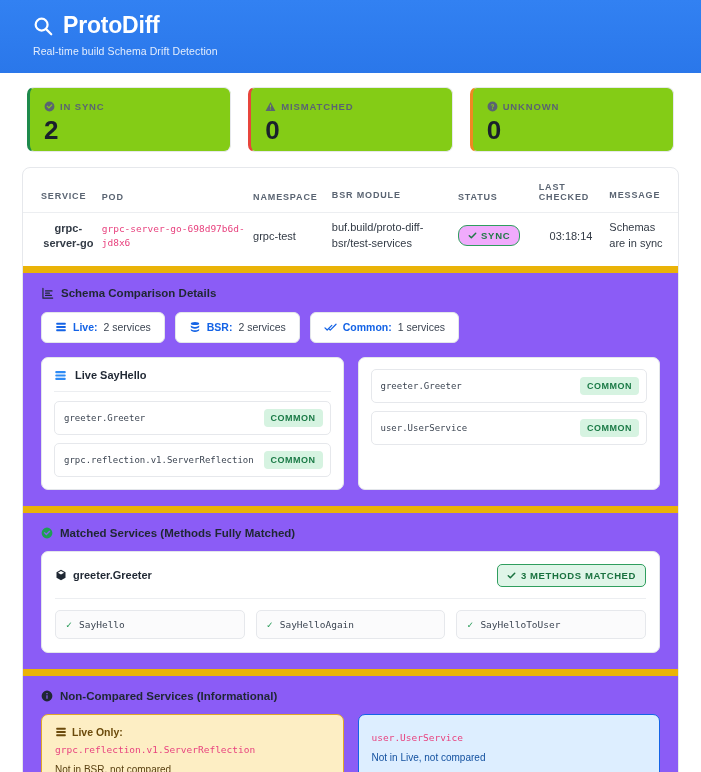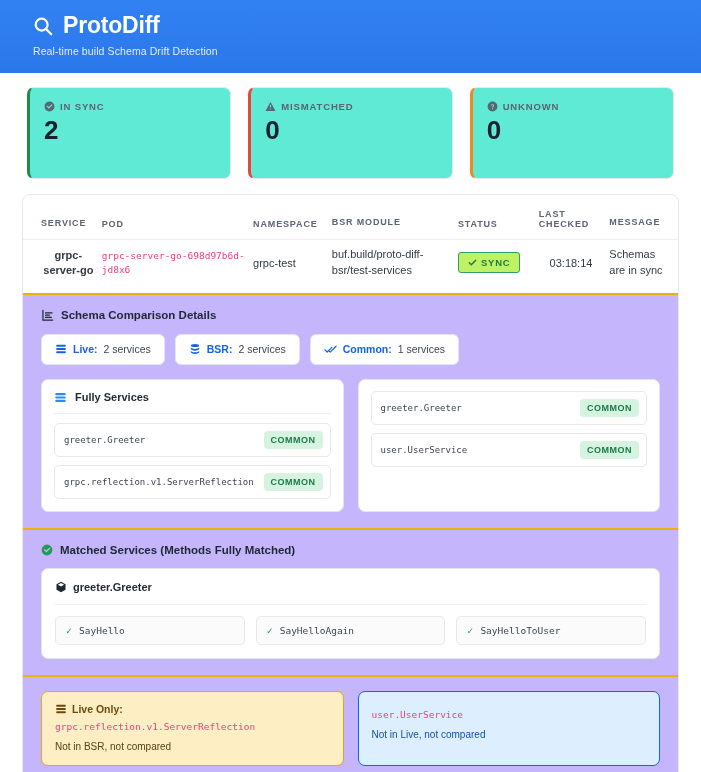--- a/index.html
+++ b/index.html
@@ -37,26 +37,26 @@
   }
 
   
   .stats-row {
     display: flex;
     gap: 17px;
     padding: 14px 27px 0 27px;
   }
   .stat-card {
     flex: 1 1 0;
-    background: #5eead4;
+    background: #84cc16;
     border: 1px solid #e6e8ec;
     border-left-width: 3px;
     border-radius: 7px;
     padding: 13px 22px 14px 14px;
-    height: 92px;
+    height: 65px;
   }
   .stat-card.sync     { border-left-color: #1e8a4c; }
   .stat-card.mismatch { border-left-color: #e8453c; }
   .stat-card.unknown  { border-left-color: #ef8822; }
   .stat-label {
     display: flex; align-items: center; gap: 5px;
     font-size: 9.5px;
     letter-spacing: 0.85px;
     color: #5a6472;
     font-weight: bold;
@@ -113,32 +113,32 @@
     font-size: 9.5px;
     line-height: 1.5;
     display: block;
     word-break: break-all;
     text-decoration: none;
   }
   .badge-sync {
     display: inline-flex; align-items: center; gap: 4px;
     border: 1px solid #2f9e5e;
     color: #1f7a45;
-    background: #bef264;
-    border-radius: 3px;
+    background: #f0abfc;
+    border-radius: 9px;
     font-size: 9.5px;
     font-weight: bold;
     letter-spacing: 0.75px;
     padding: 4px 9px;
   }
 
   
   .section {
-    background: #c4b5fd;
-    border-top: 2px solid #eab308;
+    background: #8b5cf6;
+    border-top: 7px solid #eab308;
     padding: 14px 18px 16px 18px;
   }
   .section-title {
     display: flex; align-items: center; gap: 7px;
     font-size: 11.5px; font-weight: bold; color: #1f2733;
     margin-bottom: 12px;
   }
   .chips { display: flex; gap: 10px; }
   .chip {
     display: flex; align-items: center; gap: 6px;
@@ -384,21 +384,21 @@
 
     <div class="svc-cols">
 
       <div class="svc-col">
         <div class="svc-col-head">
           <svg width="13" height="13" viewBox="0 0 20 20" fill="#2e8bf5">
             <rect x="2" y="3" width="16" height="3.4" rx="1.2"></rect>
             <rect x="2" y="8.3" width="16" height="3.4" rx="1.2"></rect>
             <rect x="2" y="13.6" width="16" height="3.4" rx="1.2"></rect>
           </svg>
-          <span>Fully Services</span>
+          <span>Live SayHello</span>
         </div>
         <div class="svc-item">
           <span class="svc-name">greeter.Greeter</span>
           <span class="tag-common">COMMON</span>
         </div>
         <div class="svc-item">
           <span class="svc-name">grpc.reflection.v1.ServerReflection</span>
           <span class="tag-common">COMMON</span>
         </div>
       </div>
@@ -426,39 +426,51 @@
     </div>
 
     <div class="matched-card">
       <div class="matched-head">
         <div class="matched-svc">
           <svg width="12" height="12" viewBox="0 0 20 20" fill="#1f2733">
             <path d="M10 1.3l7.5 4v9.4l-7.5 4-7.5-4V5.3l7.5-4zm0 2.1L4.8 6.2 10 9l5.2-2.8L10 3.4z"></path>
           </svg>
           <span>greeter.Greeter</span>
         </div>
+        <span class="badge-methods">
+          <svg width="9" height="9" viewBox="0 0 14 14" fill="none" stroke="#19713f" stroke-width="2.3" stroke-linecap="round" stroke-linejoin="round">
+            <path d="M2 7.4l3.2 3.2L12 3.6"></path>
+          </svg>
+          <span>3 METHODS MATCHED</span>
+        </span>
       </div>
       <div class="methods-row">
         <div class="method-item">
           <span class="check-green">✓</span>
           <span>SayHello</span>
         </div>
         <div class="method-item">
           <span class="check-green">✓</span>
           <span>SayHelloAgain</span>
         </div>
         <div class="method-item">
           <span class="check-green">✓</span>
           <span>SayHelloToUser</span>
         </div>
       </div>
     </div>
   </div>
 
   <div class="section">
+    <div class="section-title">
+      <svg width="12" height="12" viewBox="0 0 20 20" fill="#1f2733">
+        <path d="M10 1a9 9 0 100 18 9 9 0 000-18zm1 13.6H9V8.6h2v6zm0-7.4H9V5.2h2v2z"></path>
+      </svg>
+      <span>Non-Compared Services (Informational)</span>
+    </div>
 
     <div class="noncmp-row">
       <div class="noncmp live">
         <div class="noncmp-head">
           <svg width="12" height="12" viewBox="0 0 20 20" fill="#6b4a0b">
             <rect x="2" y="3" width="16" height="3.4" rx="1.2"></rect>
             <rect x="2" y="8.3" width="16" height="3.4" rx="1.2"></rect>
             <rect x="2" y="13.6" width="16" height="3.4" rx="1.2"></rect>
           </svg>
           <span>Live Only:</span>

